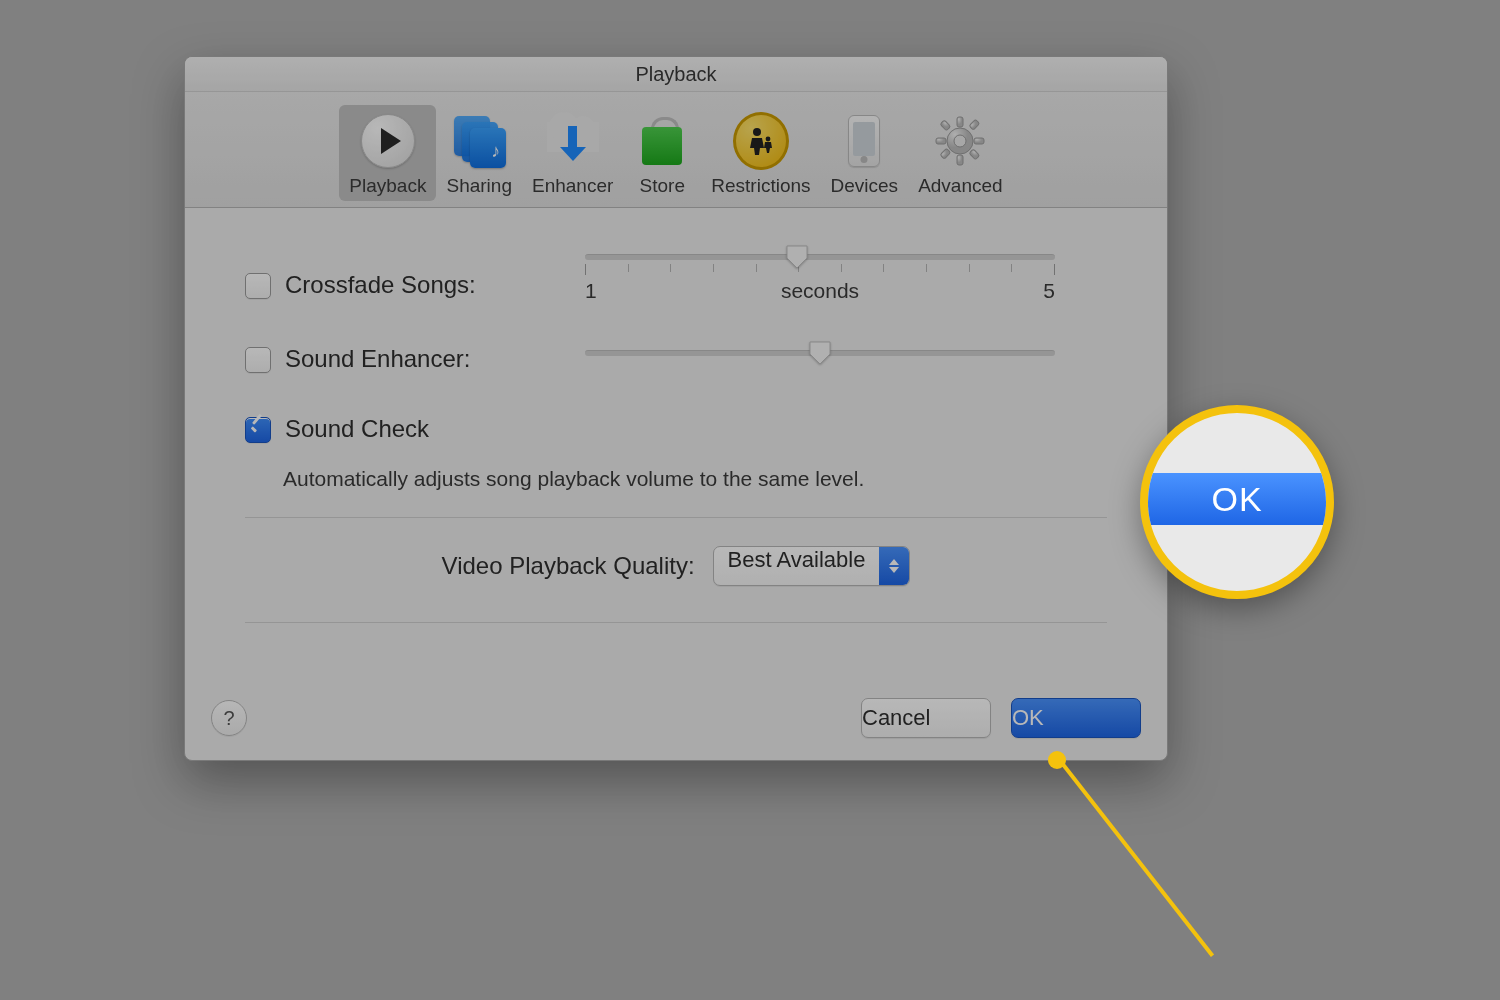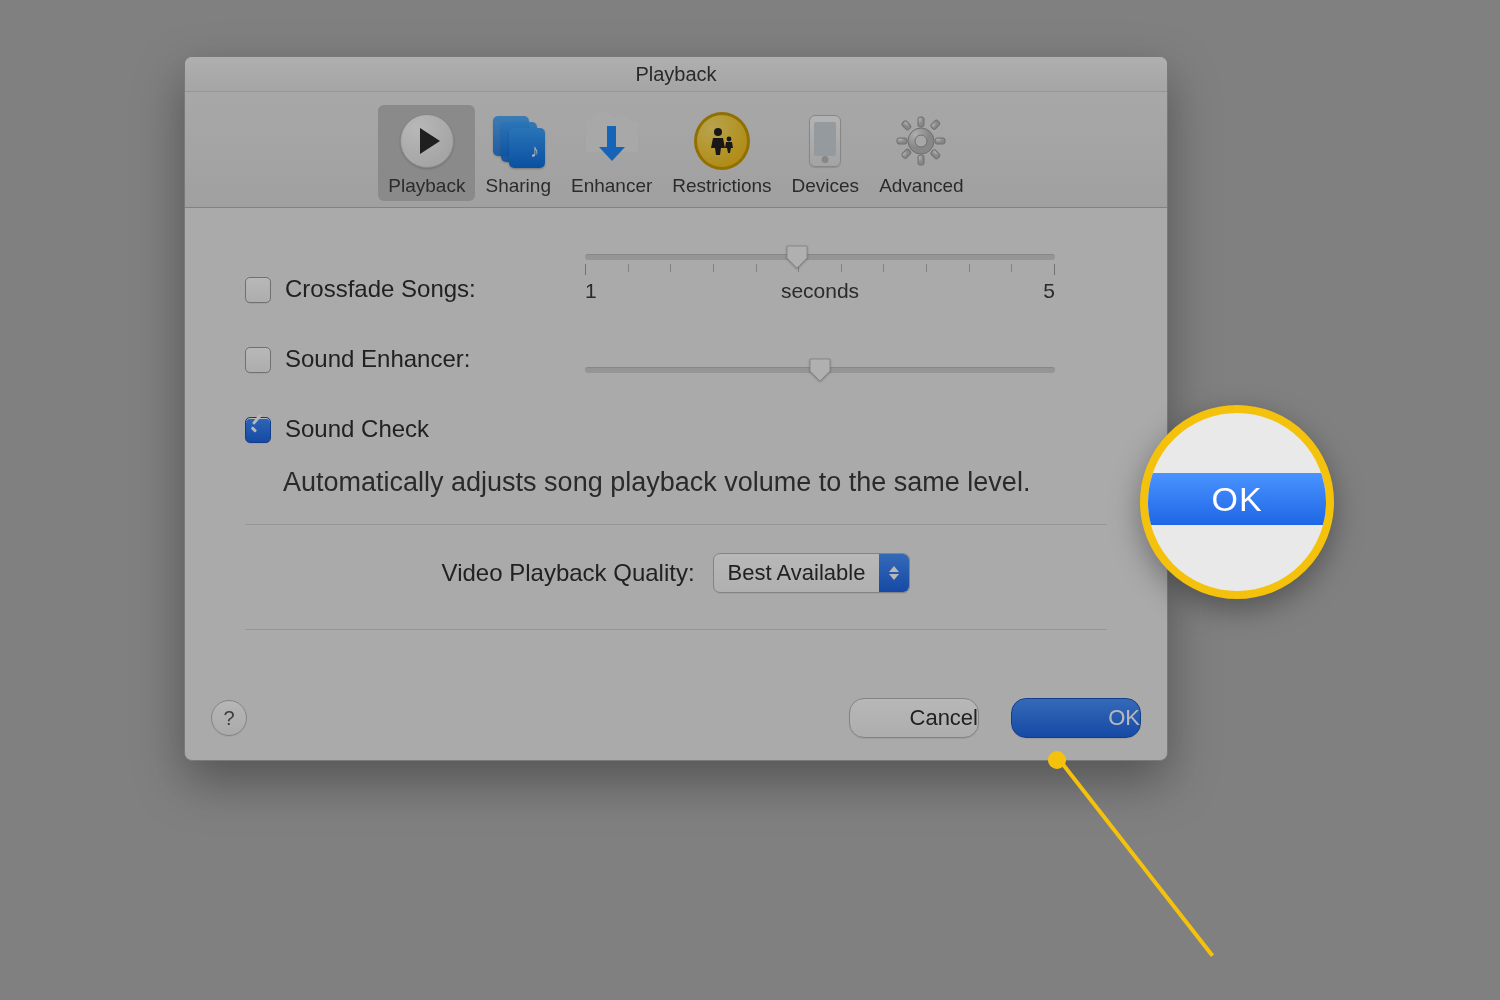--- a/index.html
+++ b/index.html
@@ -14,56 +14,56 @@
 
 
 .toolbar{height:109px;background:linear-gradient(#e9e9e9,#dedede);border-bottom:1px solid #b5b5b5;display:flex;justify-content:center;align-items:flex-end;padding-bottom:6px;gap:0}
 .tbitem{display:flex;flex-direction:column;align-items:center;justify-content:flex-end;padding:6px 10px 4px;border-radius:6px;height:96px;box-sizing:border-box;min-width:78px}
 .tbitem.sel{background:#bfbfbf}
 .tbicon{width:56px;height:56px;display:flex;align-items:center;justify-content:center}
 .tblabel{font-size:19px;color:#3c3c3c;margin-top:6px;white-space:nowrap}
 
 
 .body{padding:58px 60px 0}
-.row{display:flex;align-items:flex-end;margin-bottom:42px}
+.row{display:flex;align-items:center;margin-bottom:42px}
 .left{width:340px;display:flex;align-items:flex-start;gap:14px}
 .cb{width:24px;height:24px;border-radius:5px;border:1px solid #9b9b9b;background:linear-gradient(#fff,#f0f0f0);box-shadow:inset 0 1px 0 #fff,0 1px 0 rgba(0,0,0,.05);flex-shrink:0;position:relative;margin-top:2px}
 .cb.on{background:linear-gradient(#3f8efc,#1f66e5);border-color:#1a55c0}
 .cb.on::after{content:"";position:absolute;left:5px;top:10px;width:6px;height:2.6px;background:#fff;transform:rotate(45deg);border-radius:1px}
 .cb.on::before{content:"";position:absolute;left:8px;top:4px;width:12px;height:2.6px;background:#fff;transform:rotate(-50deg);transform-origin:left bottom;border-radius:1px}
 .lbl{font-size:24px;color:#2f2f2f}
-.desc{font-size:27px;color:#3b3b3b;margin-top:10px}
+.desc{font-size:21px;color:#3b3b3b;margin-top:10px}
 
 
 .slider{width:470px;position:relative}
 .track{height:5px;background:#cfcfcf;border-radius:3px;border-top:1px solid #bcbcbc}
 .ticks{display:flex;justify-content:space-between;margin-top:4px}
 .tick{width:1px;height:8px;background:#b5b5b5}
 .tick.big{height:11px;background:#9d9d9d}
 .thumb{position:absolute;top:-10px;width:24px;height:26px;transform:translateX(-50%)}
 .thumb svg{filter:drop-shadow(0 1px 1px rgba(0,0,0,.25))}
 .slabels{display:flex;justify-content:space-between;margin-top:4px;font-size:21px;color:#3b3b3b}
 .slabels .mid{position:absolute;left:50%;transform:translateX(-50%)}
 
 .hr{height:1px;background:#cfcfcf;margin:0 0 28px}
 
 
 .vrow{display:flex;align-items:center;justify-content:center;gap:18px;margin-bottom:36px}
 .vrow .vlbl{font-size:24px}
-.select{position:relative;height:38px;background:linear-gradient(#fff,#f4f4f4);border:1px solid #b6b6b6;border-radius:7px;display:flex;align-items:center;padding:0 44px 0 14px;font-size:22px;box-shadow:0 1px 0 rgba(0,0,0,.06)}
+.select{position:relative;height:38px;background:linear-gradient(#fff,#f4f4f4);border:1px solid #b6b6b6;border-radius:7px;display:flex;align-items:flex-start;padding:0 44px 0 14px;font-size:22px;box-shadow:0 1px 0 rgba(0,0,0,.06)}
 .select .arrows{position:absolute;right:0;top:0;bottom:0;width:30px;background:linear-gradient(#4a93ff,#1f66e5);border-radius:0 6px 6px 0;display:flex;flex-direction:column;align-items:center;justify-content:center;gap:2px}
 .select .arrows::before,.select .arrows::after{content:"";width:0;height:0;border-left:5px solid transparent;border-right:5px solid transparent}
 .select .arrows::before{border-bottom:6px solid #fff}
 .select .arrows::after{border-top:6px solid #fff}
 
 
 .btnbar{position:absolute;left:0;right:0;bottom:0;padding:20px 26px 22px;display:flex;align-items:center}
 .help{width:34px;height:34px;border-radius:50%;border:1px solid #b7b7b7;background:linear-gradient(#fdfdfd,#ececec);display:flex;align-items:center;justify-content:center;font-size:20px;color:#555;box-shadow:0 1px 0 rgba(0,0,0,.05)}
 .spacer{flex:1}
-.btn{height:38px;min-width:128px;border-radius:15px;border:1px solid #b6b6b6;background:linear-gradient(#fff,#f0f0f0);font-size:22px;display:flex;align-items:center;justify-content:flex-end;margin-left:32px;box-shadow:0 1px 1px rgba(0,0,0,.08)}
+.btn{height:38px;min-width:128px;border-radius:7px;border:1px solid #b6b6b6;background:linear-gradient(#fff,#f0f0f0);font-size:22px;display:flex;align-items:center;justify-content:flex-start;margin-left:20px;box-shadow:0 1px 1px rgba(0,0,0,.08)}
 .btn.primary{background:linear-gradient(#4a93ff,#1f66e5);border-color:#1a55c0;color:#fff;position:relative}
 
 
 .callout{position:absolute;z-index:10;pointer-events:none}
 .lens{position:absolute;width:178px;height:178px;border-radius:50%;border:8px solid #f4c20d;background:#e9e9e9;overflow:hidden;box-shadow:0 10px 30px rgba(0,0,0,.35)}
 .lens .okbig{position:absolute;left:-10px;right:-10px;top:60px;height:52px;background:linear-gradient(#4a93ff,#1f66e5);color:#fff;display:flex;align-items:center;justify-content:center;font-size:34px;font-weight:500;letter-spacing:1px}
 .lead{position:absolute;width:4px;background:#f4c20d;transform-origin:top left}
 .dot{position:absolute;width:18px;height:18px;border-radius:50%;background:#f4c20d;transform:translate(-50%,-50%)}
 
 
@@ -133,20 +133,29 @@
         <div class="ic-dl">
             <div class="cbody"></div>
             <div class="cloud"></div>
             <div class="arrow">
               <div class="stem"></div>
               <div class="head"></div>
             </div>
           </div>
       </div>
       <div class="tblabel">Enhancer</div>
+    </div>
+    <div class="tbitem">
+      <div class="tbicon">
+          <div class="ic-store">
+            <div class="handle"></div>
+            <div class="bag"></div>
+          </div>
+        </div>
+      <div class="tblabel">Store</div>
     </div>
     <div class="tbitem">
       <div class="tbicon">
         <div class="ic-restr">
           <svg width="30" height="30" viewBox="0 0 30 30">
               <g fill="#222">
                 <circle cx="11" cy="6" r="4"></circle>
                 <path d="M6 12h10l2 10h-4l-1 7h-4l-1-7H4z"></path>
                 <circle cx="22" cy="13" r="2.4"></circle>
                 <path d="M19 16h6l1 6h-2l-1 5h-2l-1-5h-2z"></path>

